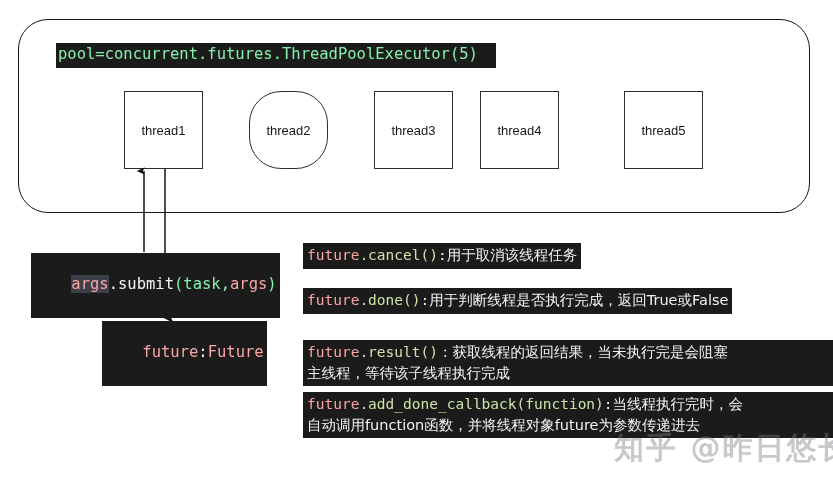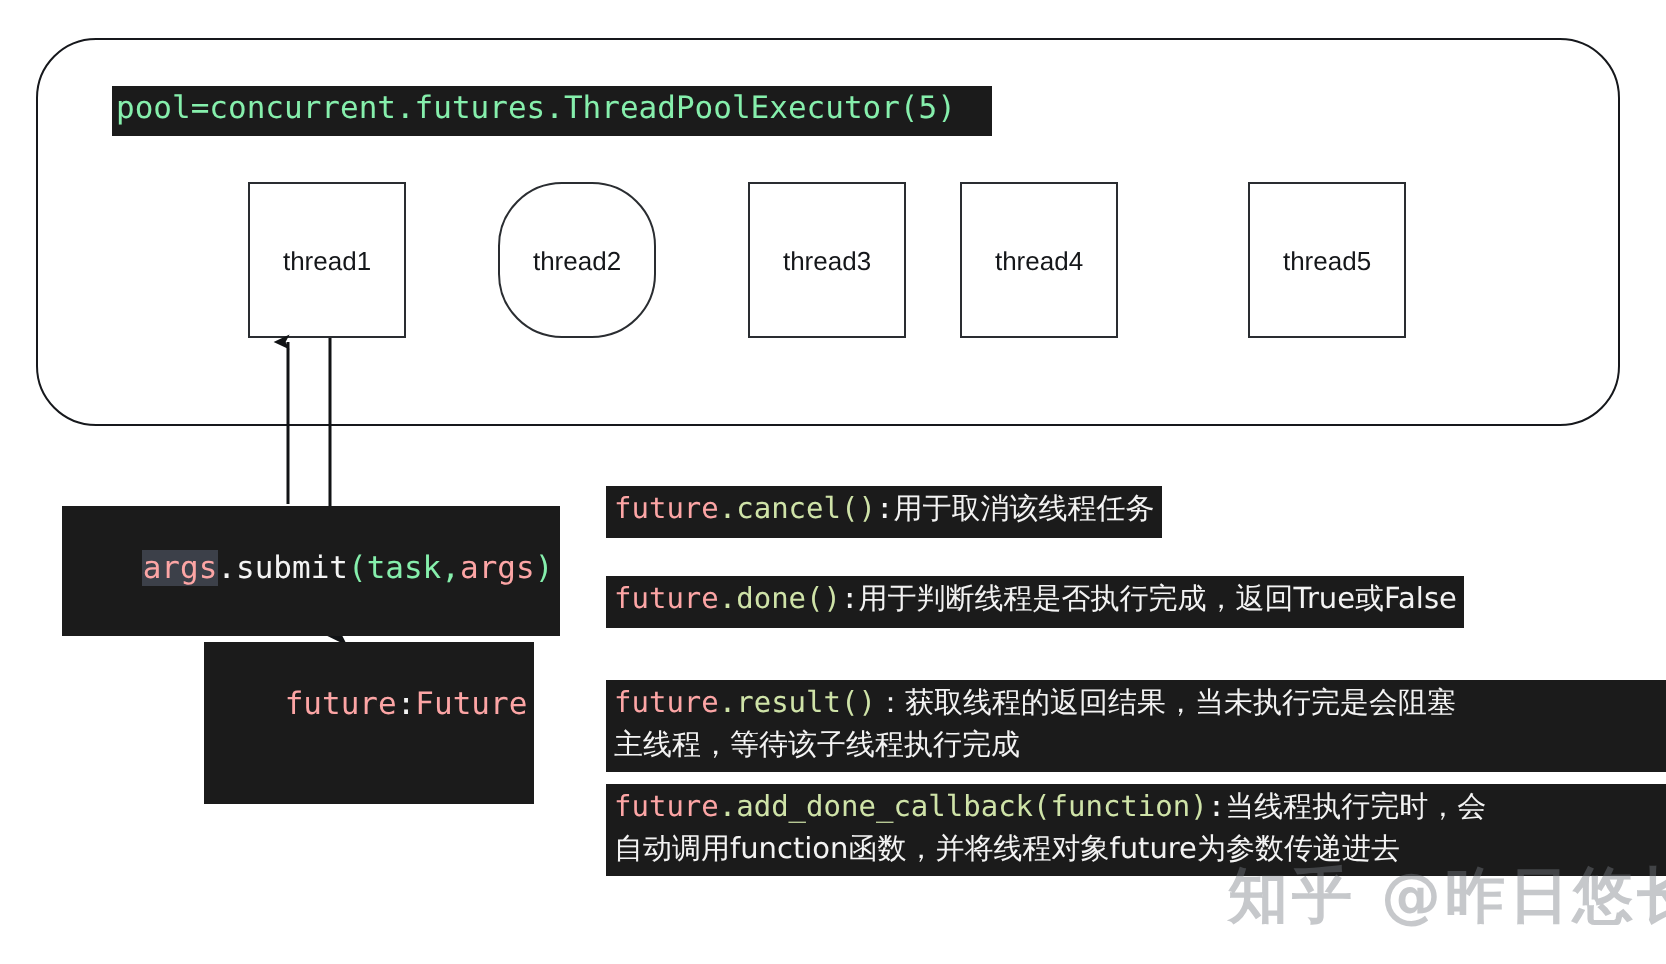--- a/index.html
+++ b/index.html
@@ -66,21 +66,21 @@
     left: 31px;
     top: 253px;
     font-size: 15.5px;
     padding: 2px 3px 4px 3px;
   }
 
   .chip-future {
     left: 102px;
     top: 321px;
     font-size: 15.5px;
-    padding: 2px 3px 20px 3px;
+    padding: 2px 3px 4px 3px;
   }
 
   
   .thread {
     position: absolute;
     top: 91px;
     width: 79px;
     height: 78px;
     border: 1.4px solid #2a2d31;
     box-sizing: border-box;

